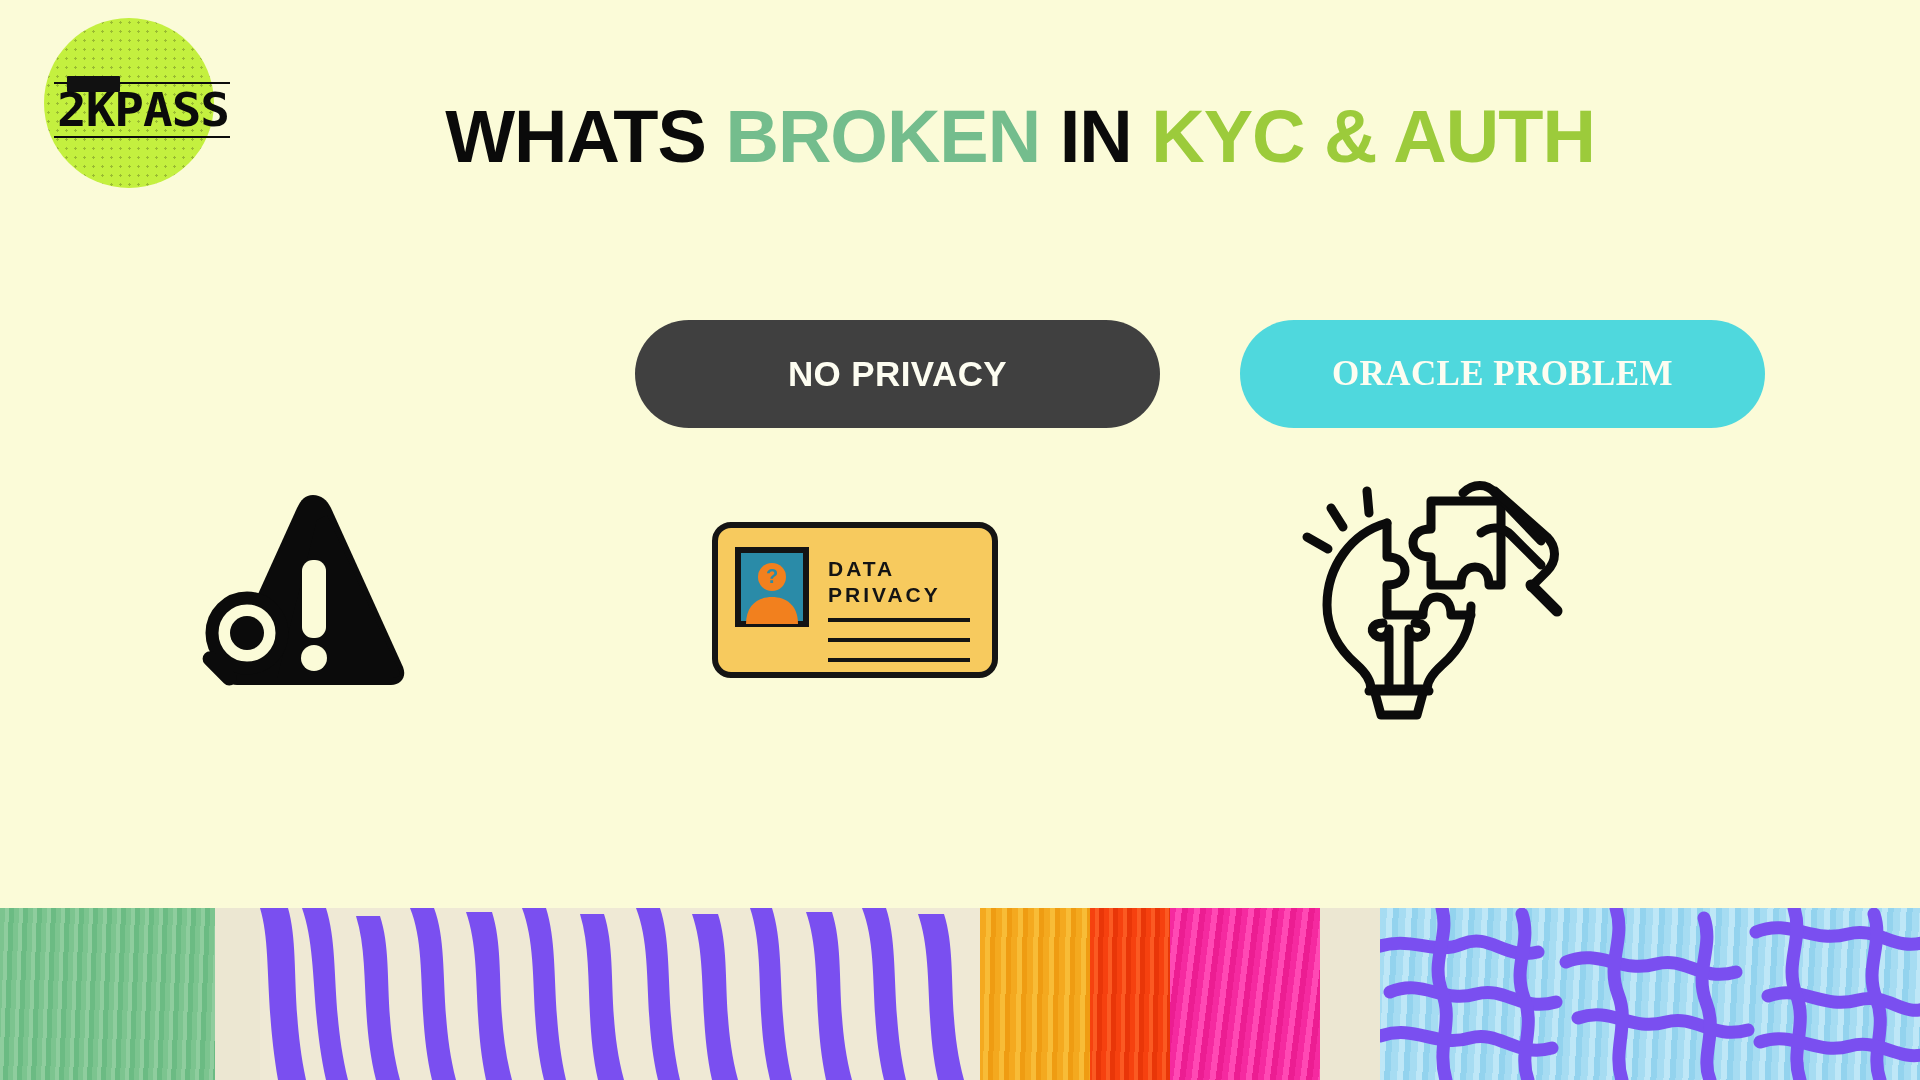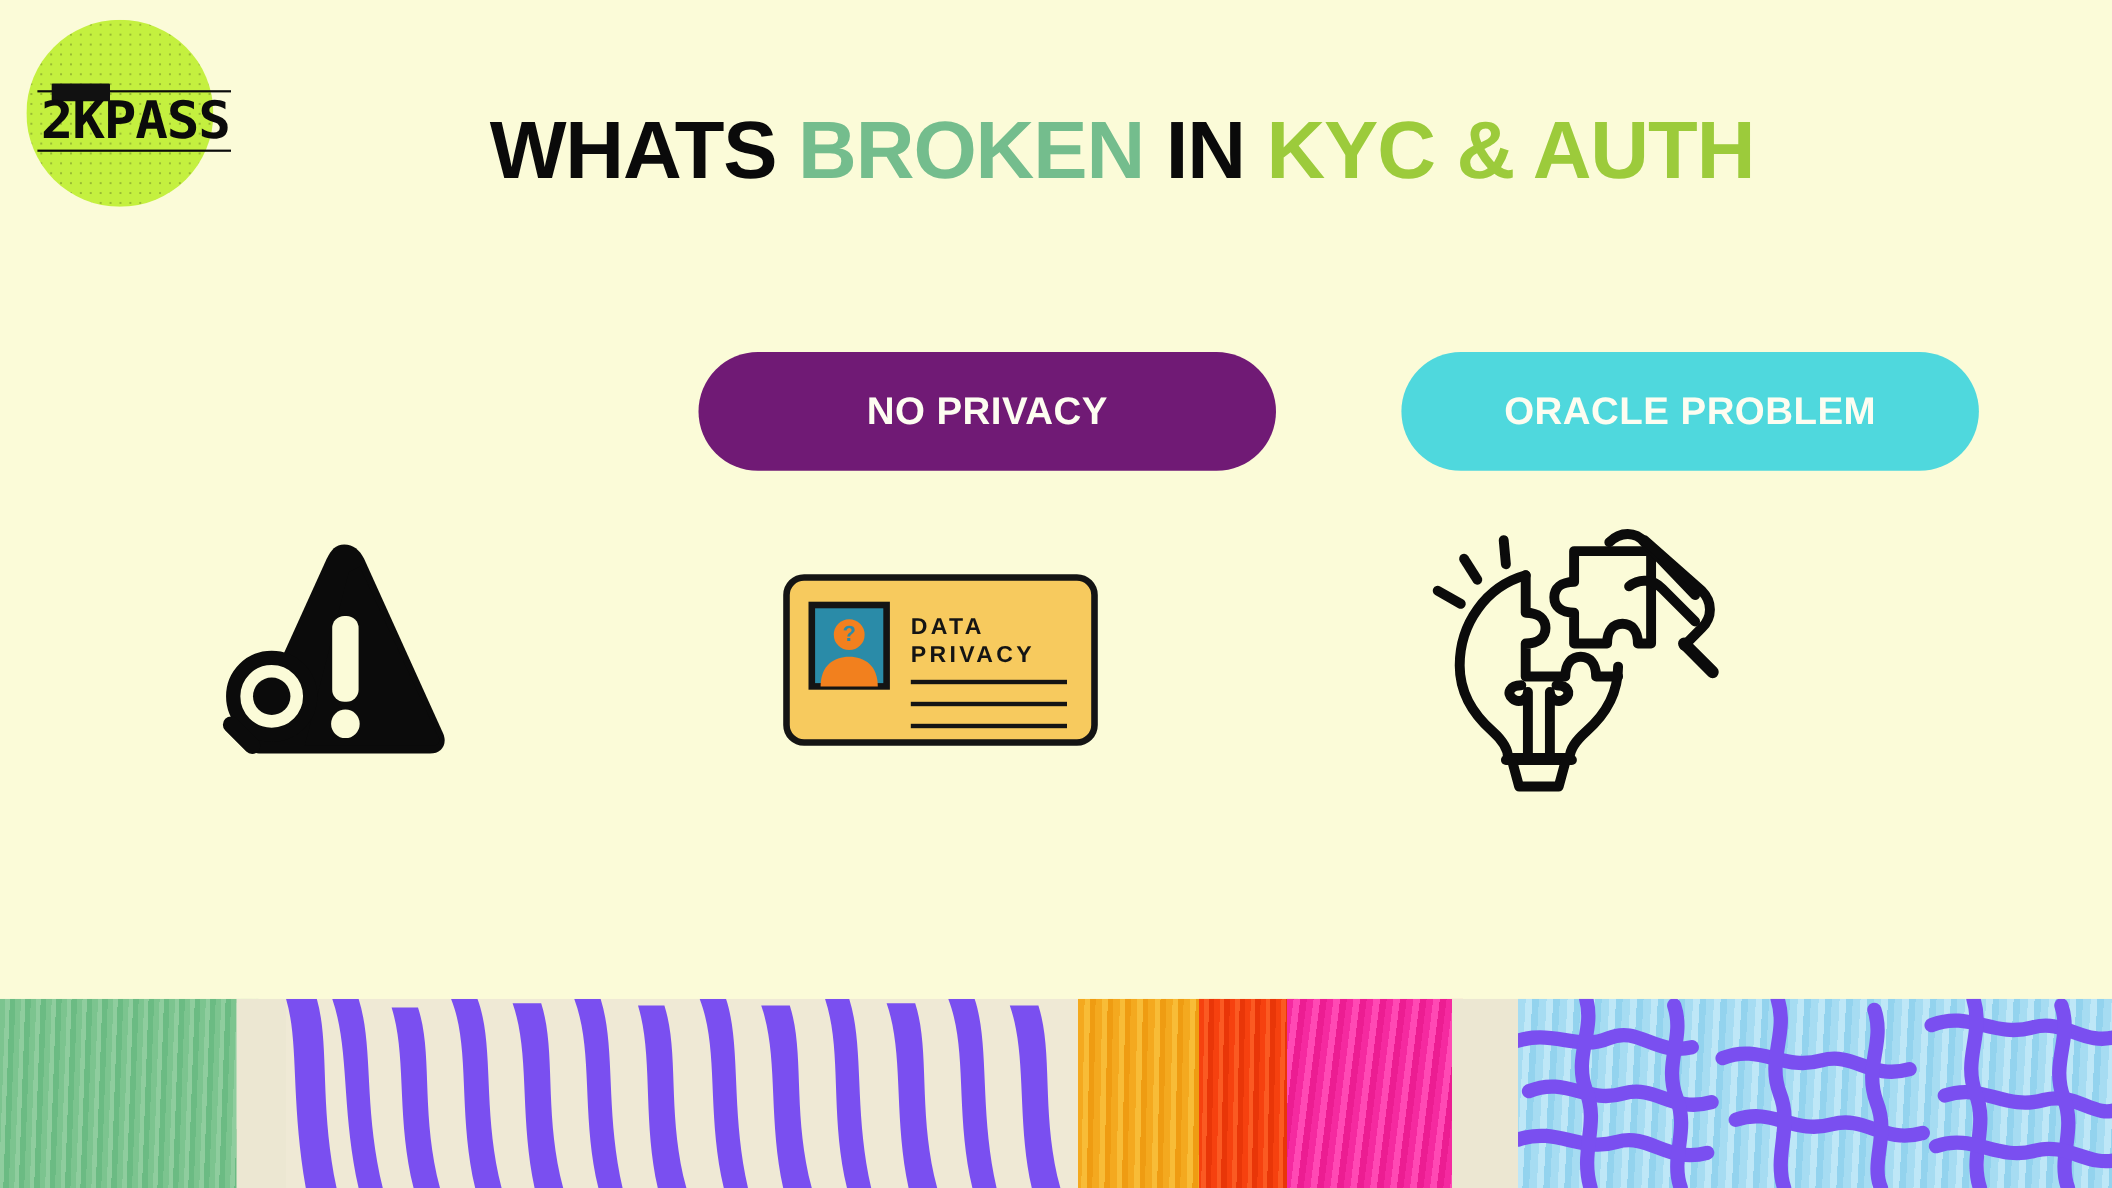--- a/index.html
+++ b/index.html
@@ -5,21 +5,21 @@
   * { margin:0; padding:0; box-sizing:border-box; }
   html,body { width:1920px; height:1080px; overflow:hidden; }
   body {
     background:#fbfbd8;
     font-family:"Liberation Sans", sans-serif;
     position:relative;
   }
 
   
   .logo-wrap{
-    position:absolute; left:24px; top:18px; width:178px; height:170px;
+    position:absolute; left:44px; top:18px; width:178px; height:170px;
   }
   .logo-circle{
     position:absolute; left:0; top:0; width:170px; height:170px;
     border-radius:50%;
     background-color:#c4f03f;
     background-image:
       radial-gradient(circle, rgba(0,0,0,.22) 1.1px, transparent 1.2px);
     background-size:9px 9px;
   }
   .logo-bar{
@@ -57,22 +57,22 @@
     position:absolute; top:320px; left:40px; width:1740px; height:108px;
   }
   .pill{
     position:absolute; top:0; height:108px;
     border-radius:60px;
     display:flex; align-items:center; justify-content:center;
     color:#fdfdf1; font-size:35px; font-weight:800; letter-spacing:.4px;
     white-space:nowrap;
   }
   .pill-1{ left:0px;   width:530px; background:#f5302c; }
-  .pill-2{ left:595px; width:525px; background:#701a75; }
-  .pill-3{ left:1234px;width:525px; background:#4fd8dd; }
+  .pill-2{ left:595px; width:525px; background:#404040; }
+  .pill-3{ left:1200px;width:525px; background:#4fd8dd;font-family:Liberation Serif, serif; }
 
   
   .icons-row{ position:absolute; top:470px; left:0; width:1920px; height:260px; }
   .icon-slot{ position:absolute; top:0; height:260px; display:flex; align-items:center; justify-content:center; }
   .slot-1{ left:100px;  width:430px; }
   .slot-2{ left:640px;  width:430px; }
   .slot-3{ left:1230px; width:430px; }
 
   
   .band{

